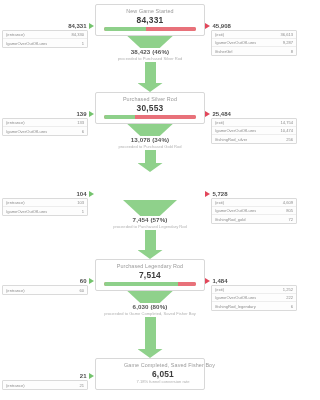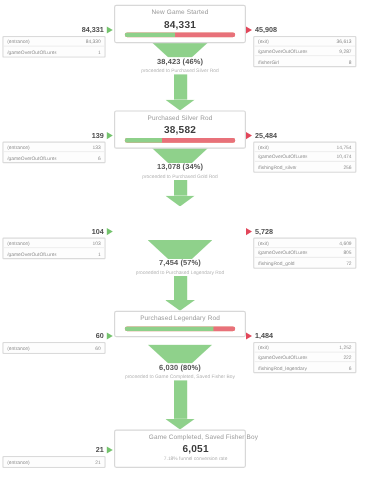--- a/index.html
+++ b/index.html
@@ -207,21 +207,21 @@
       <div class="funnel-top"></div>
       <div class="conv-text">
         <div class="conv-value">38,423 (46%)</div>
         <div class="conv-label">proceeded to Purchased Silver Rod</div>
       </div>
       <div class="arrow-shaft" style="height: 21px;"></div>
       <div class="arrow-head"></div>
     </div>
     <div class="stage" style="top: 92px;">
       <div class="stage-title">Purchased Silver Rod</div>
-      <div class="stage-value">38,582</div>
+      <div class="stage-value">30,553</div>
       <div class="bar">
         <div class="bar-green" style="width: 34%;"></div>
         <div class="bar-red"></div>
       </div>
     </div>
     <div class="side-num left" style="top: 110px; left: 0px; width: 94px;"><span>139</span><span class="tri tri-green"></span></div>
     <div class="dtable left" style="top: 118px;">
       <div class="drow">
         <span class="dkey">(entrance)</span>
         <span class="dval">133</span>
@@ -285,20 +285,21 @@
       <div class="funnel-top"></div>
       <div class="conv-text">
         <div class="conv-value">7,454 (57%)</div>
         <div class="conv-label">proceeded to Purchased Legendary Rod</div>
       </div>
       <div class="arrow-shaft" style="height: 20px;"></div>
       <div class="arrow-head"></div>
     </div>
     <div class="stage" style="top: 259px;">
       <div class="stage-title">Purchased Legendary Rod</div>
+      <div class="stage-value">7,514</div>
       <div class="bar">
         <div class="bar-green" style="width: 80%;"></div>
         <div class="bar-red"></div>
       </div>
     </div>
     <div class="side-num left" style="top: 277px; left: 0px; width: 94px;"><span>60</span><span class="tri tri-green"></span></div>
     <div class="dtable left" style="top: 285px;">
       <div class="drow">
         <span class="dkey">(entrance)</span>
         <span class="dval">60</span>

